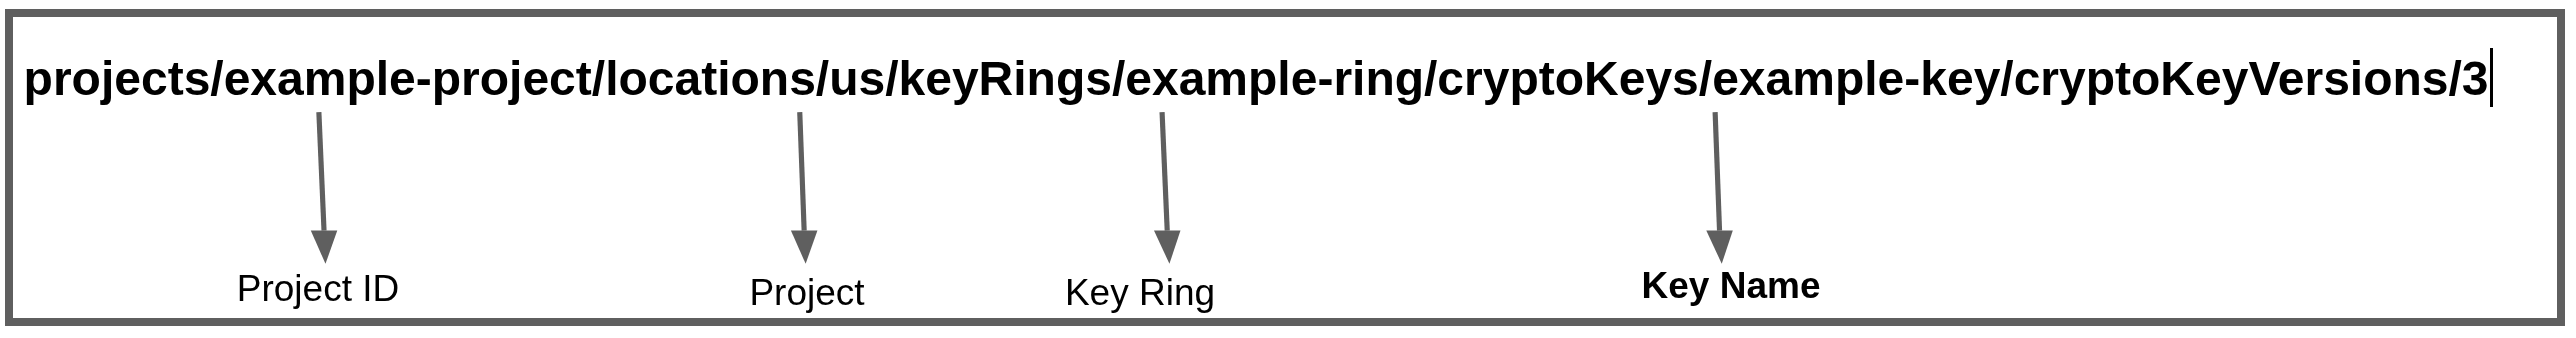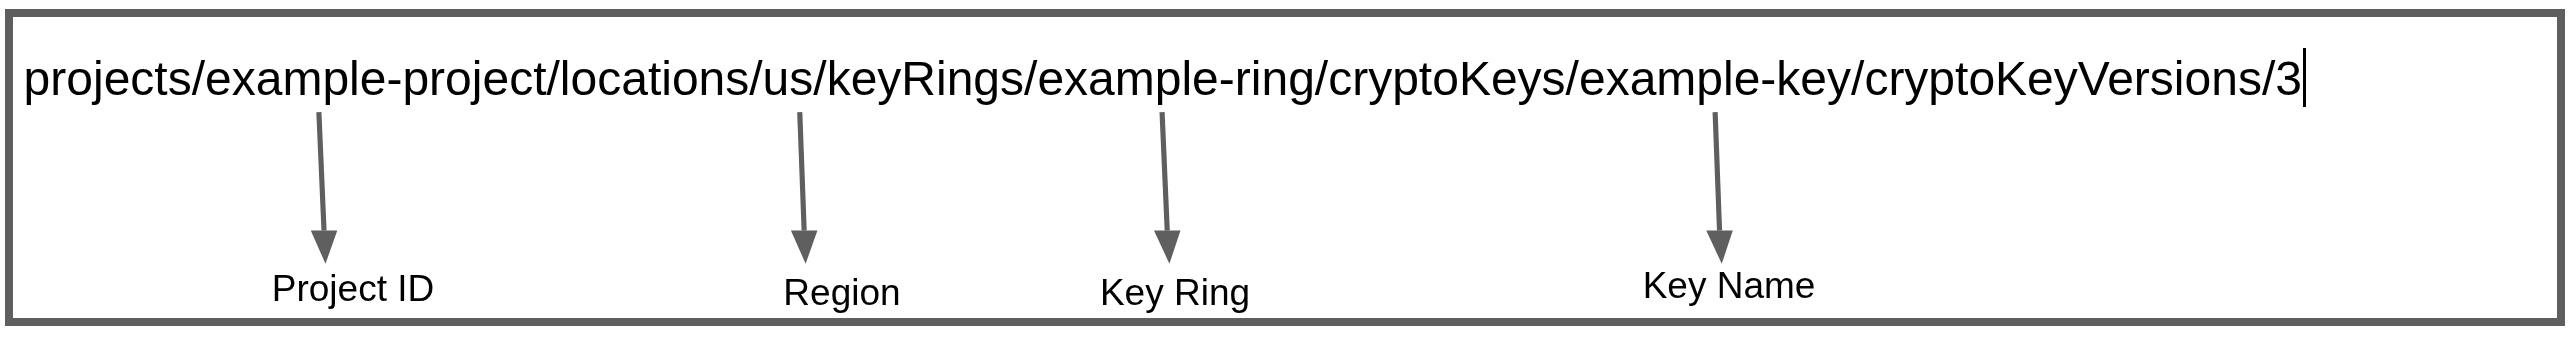--- a/index.html
+++ b/index.html
@@ -27,20 +27,21 @@
   }
   .path-line {
     position: absolute;
     left: 23.6px;
     top: 48px;
     font-size: 48px;
     line-height: 48px;
     white-space: nowrap;
     color: #000000;
     letter-spacing: 0;
+    font-weight: bold;
   }
   .caret {
     display: inline-block;
     width: 2.9px;
     height: 59px;
     margin-left: 1.5px;
     background: #000000;
     vertical-align: -12.5px;
   }
   .arrows {
@@ -59,26 +60,25 @@
     fill: #5f5f5f;
     stroke: none;
   }
   .ann-label {
     position: absolute;
     transform: translateX(-50%);
     font-size: 37px;
     line-height: 37px;
     white-space: nowrap;
     color: #000000;
-    margin-left: 35px;
   }
   .label-project-id { left: 318px;  top: 270px; }
   .label-region     { left: 807px; top: 274px; }
   .label-key-ring   { left: 1140px; top: 274px; }
-  .label-key-name   { left: 1694px; top: 267px; }
+  .label-key-name   { left: 1731px; top: 267px; font-weight: bold; }
 </style>
 </head>
 <body>
 
 <div class="frame"></div>
 
 <div class="path-line">
   <span>projects/example-project/locations/us/keyRings/example-ring/cryptoKeys/example-key/cryptoKeyVersions/3</span><span class="caret"></span>
 </div>
 
@@ -96,18 +96,18 @@
     <polygon points="1567,313 1603,313 1588,358"></polygon>
   </g>
   <g>
     <line x1="2329" y1="152" x2="2335" y2="313"></line>
     <polygon points="2317,313 2353,313 2338,358"></polygon>
   </g>
 </svg>
 
 <div class="ann-label label-project-id">Project ID</div>
 
-<div class="ann-label label-region">Region</div>
+<div class="ann-label label-region">Project</div>
 
 <div class="ann-label label-key-ring">Key Ring</div>
 
 <div class="ann-label label-key-name">Key Name</div>
 
 
 </body></html>

